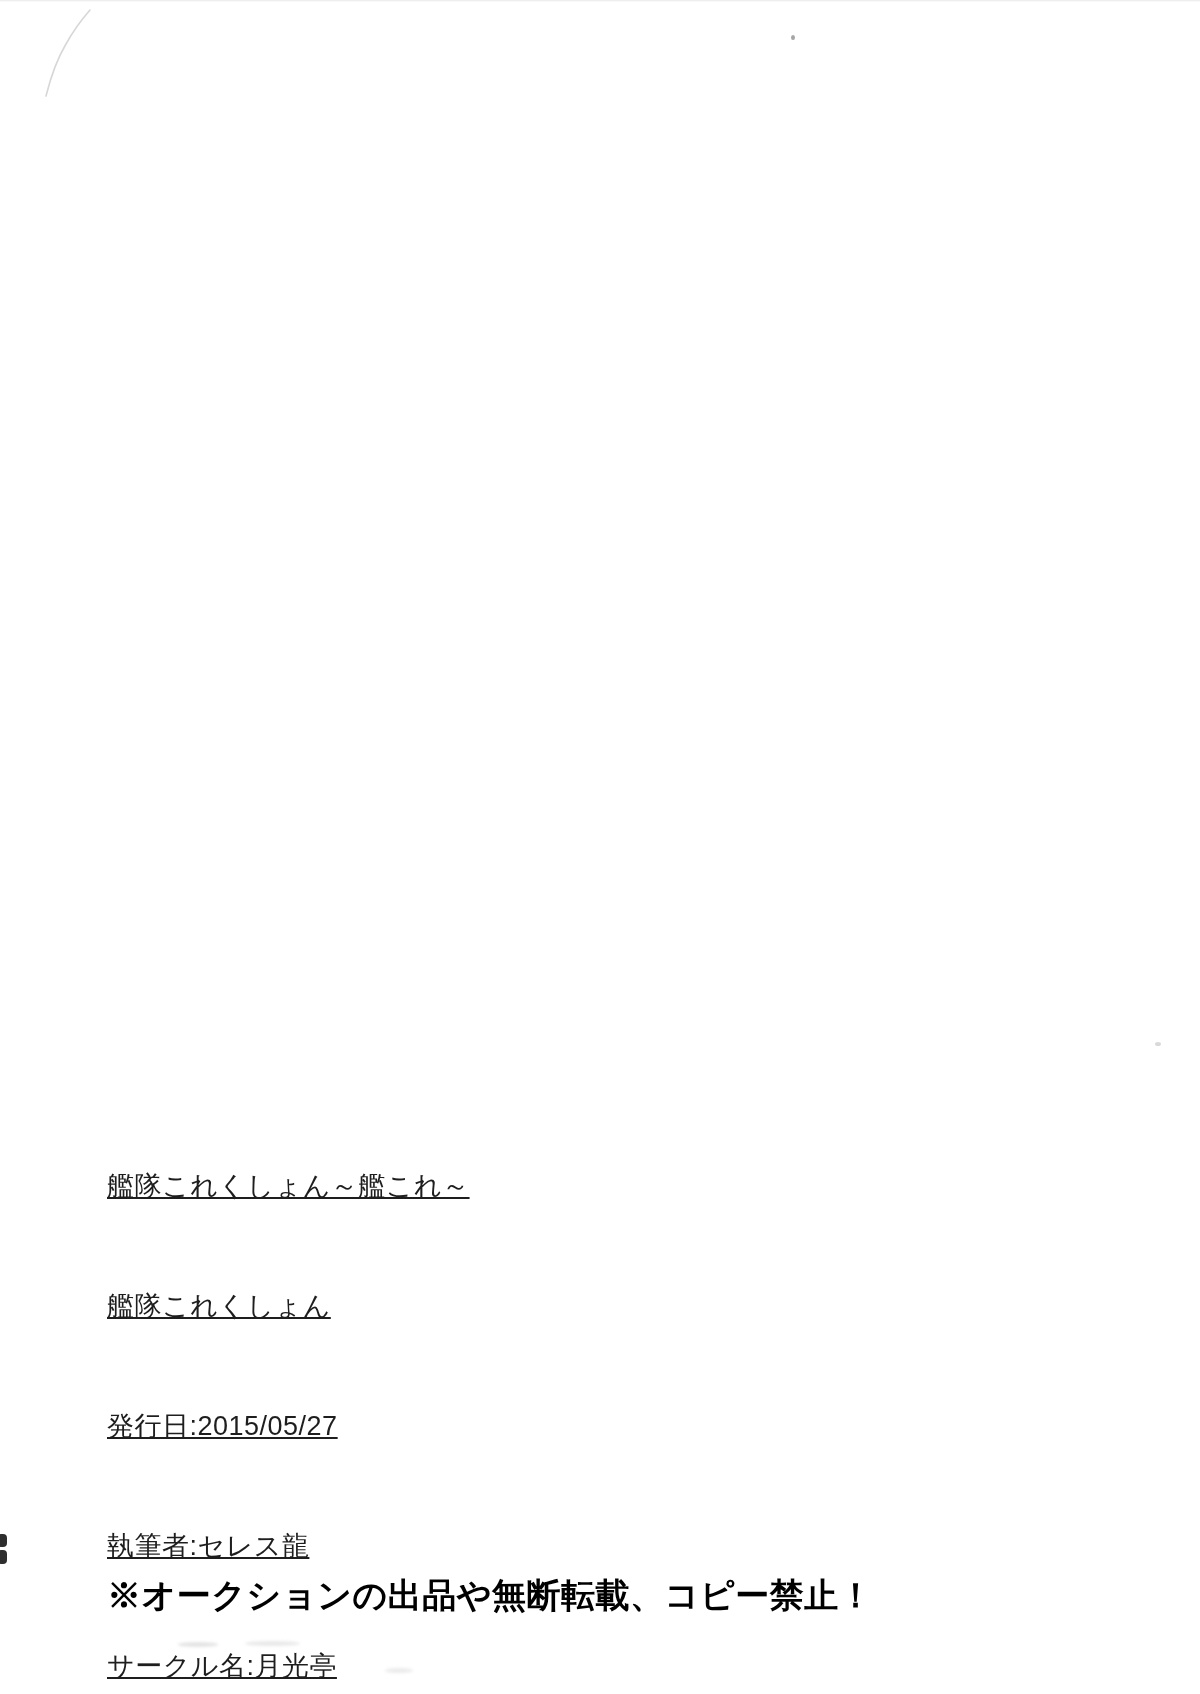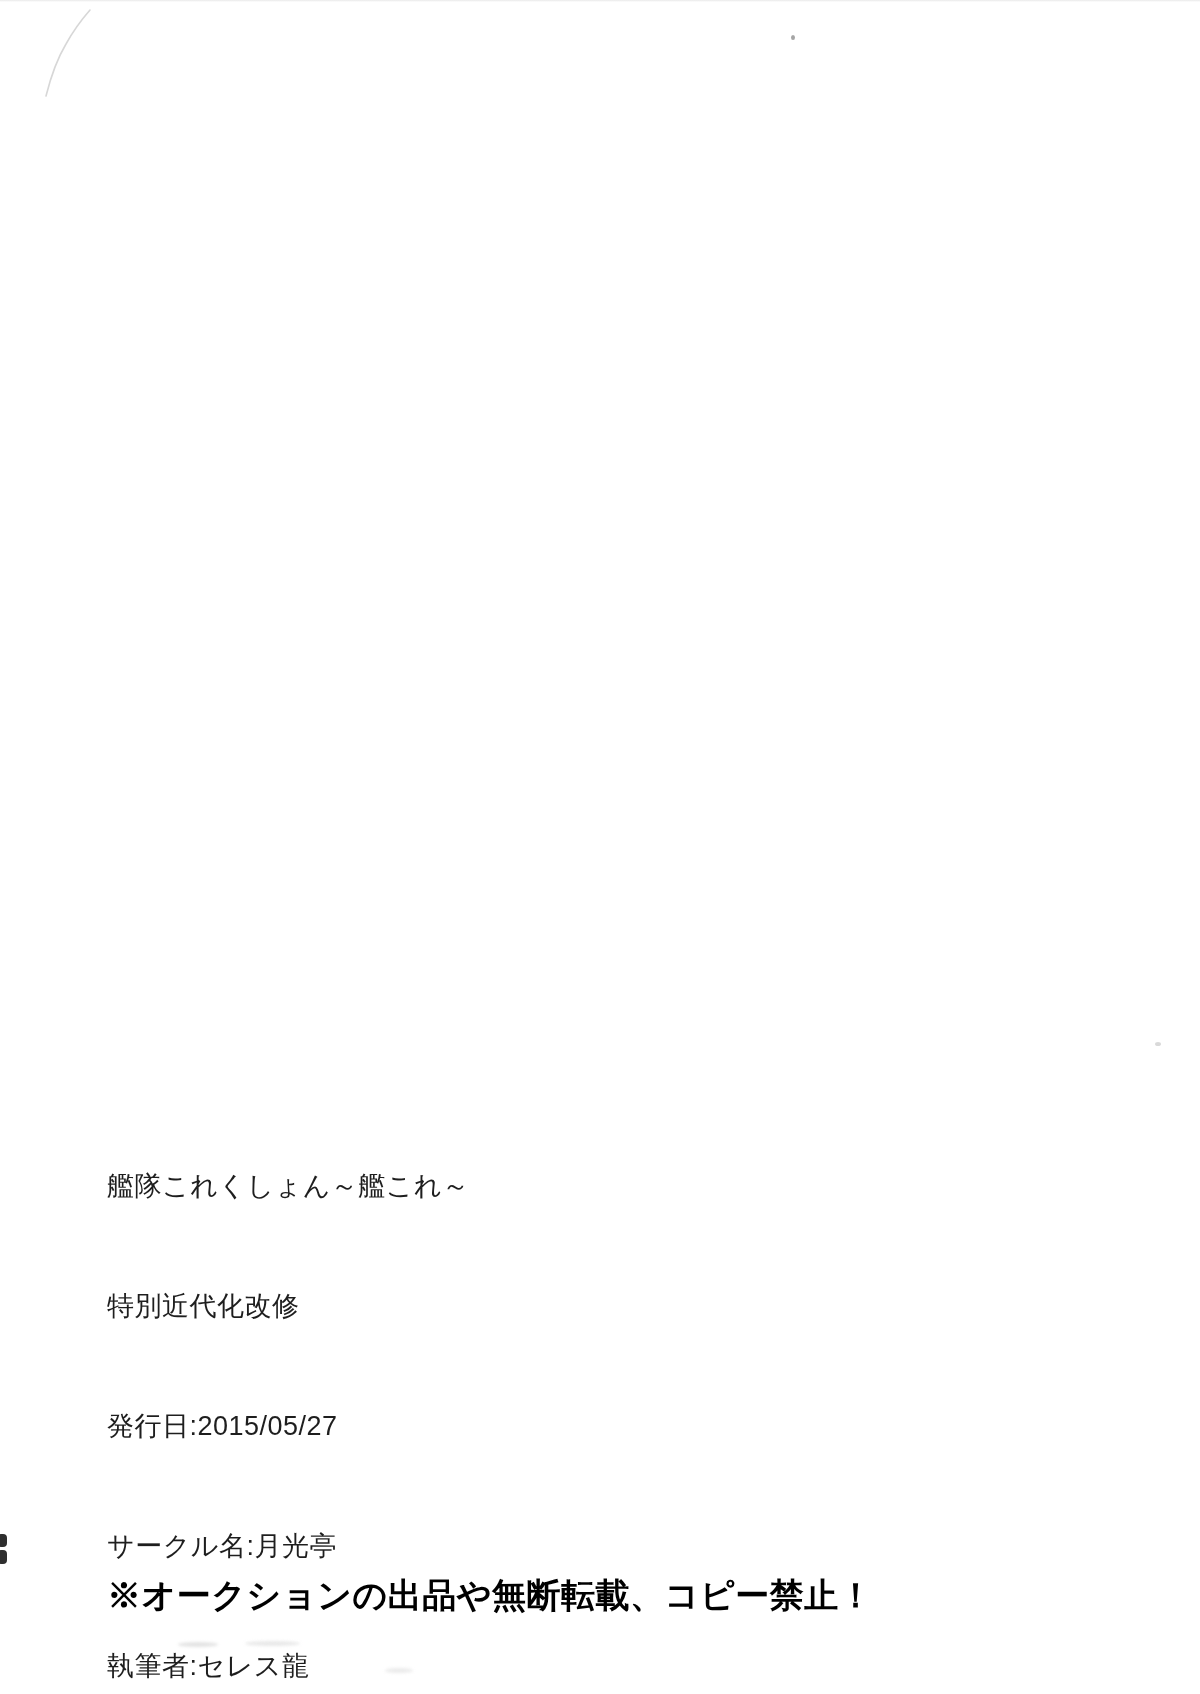--- a/index.html
+++ b/index.html
@@ -19,21 +19,21 @@
   .colophon {
     position: absolute;
     left: 107px;
     top: 1086px;
     color: #1e1e1e;
     font-size: 27px;
     line-height: 40px;
     letter-spacing: 0.5px;
     white-space: pre;
   }
-  .colophon .line { height: 40px; }
+  .colophon .line { height: 40px; text-decoration: underline; }
   .warnings {
     position: absolute;
     left: 107px;
     top: 1468px;
     color: #000000;
     font-size: 34px;
     font-weight: bold;
     line-height: 51px;
     letter-spacing: 0.5px;
     white-space: pre;
@@ -64,24 +64,24 @@
 
   <svg class="scratch-top-left" width="80" height="100" viewBox="0 0 80 100">
     <path d="M 14 92 Q 22 60 34 40 Q 44 22 58 6" fill="none" stroke="#d7d7d7" stroke-width="1.6" stroke-linecap="round"></path>
   </svg>
 
   <div class="speck speck-a"></div>
   <div class="speck speck-b"></div>
 
   <div class="colophon">
     <div class="line">艦隊これくしょん～艦これ～</div>
-    <div class="line">特別近代化改修</div>
+    <div class="line">艦隊これくしょん</div>
     <div class="line">発行日:2015/05/27</div>
+    <div class="line">執筆者:セレス龍</div>
     <div class="line">サークル名:月光亭</div>
-    <div class="line">執筆者:セレス龍</div>
     
     
     
     
   </div>
 
   <div class="warnings">
     <div class="line">※オークションの出品や無断転載、コピー禁止！</div>
     
   </div>

